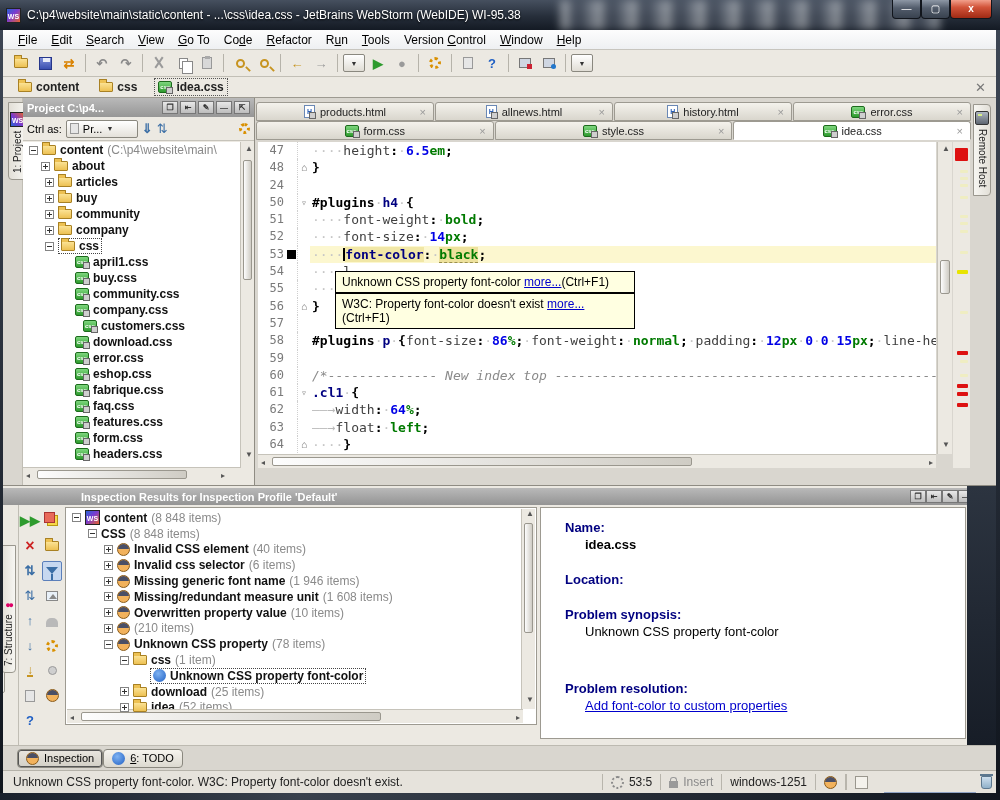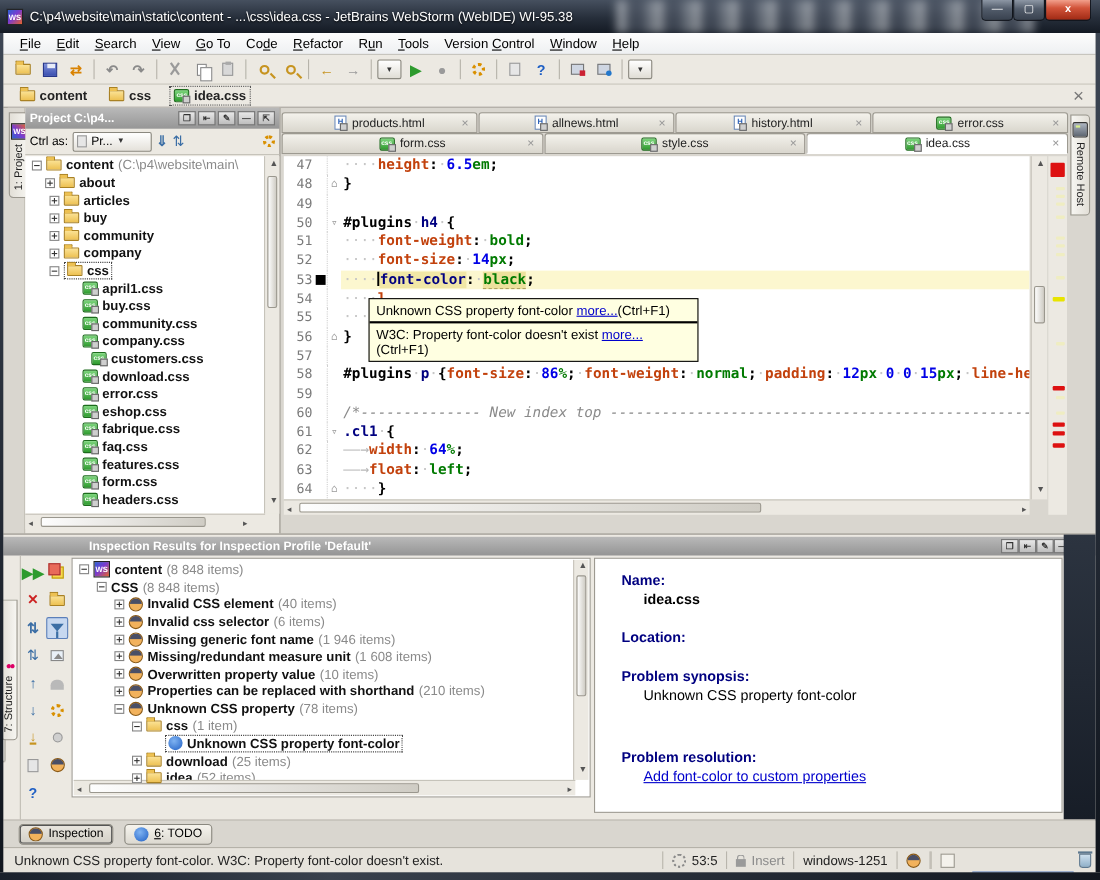--- a/index.html
+++ b/index.html
@@ -94,21 +94,21 @@
   .etab .x { position:absolute; right:7px; color:#999; font-size:11px; }
   .code-wrap { position:absolute; left:2px; top:44px; width:678px; height:312px; background:#fff; overflow:hidden;
     font-family:"DejaVu Sans Mono", monospace; font-size:13px; }
   .ln { display:flex; height:17.3px; line-height:17.3px; white-space:pre; }
   .ln .num { width:28px; text-align:right; color:#7a7a7a; font-size:12px; flex:none; padding-right:2px; }
   .ln .bm { width:11px; flex:none; position:relative; }
   .ln .bm .sq { position:absolute; left:1px; top:4px; width:9px; height:9px; background:#000; }
   .ln .fold { width:13px; flex:none; color:#9a9a9a; font-size:10px; text-align:center; border-left:1px dotted #cfcfcf; }
   .ln .txt { flex:1; padding-left:2px; overflow:hidden; }
   .ln.current .txt { background:#FCF7CF; }
-  .t-p{color:#c2410c;font-weight:bold} .t-n{color:#0000E6;font-weight:bold} .t-u{color:#007A00;font-weight:bold}
+  .t-p{color:#404040;font-weight:normal} .t-n{color:#0000E6;font-weight:bold} .t-u{color:#007A00;font-weight:bold}
   .t-k{color:#007A00;font-weight:bold} .t-s{color:#000;font-weight:bold} .t-e{color:#000080;font-weight:bold}
   .t-cl{color:#000080;font-weight:bold} .t-pu{color:#000;font-weight:bold} .t-cm{color:#8a8a8a;font-style:italic}
   .t-ws{color:#C6C6C6} .t-tab{color:#B8B8B8}
   .t-wp{color:#000080;font-weight:bold;background:#F1E7A6} .t-wv{color:#007A00;font-weight:bold;background:#EDE19C;border-bottom:1px dashed #9a8f4f}
   .caret{display:inline-block;width:0;border-left:2px solid #000;height:13px;vertical-align:-2px}
   .ed-hscroll { position:absolute; left:2px; top:356px; width:678px; height:14px; background:#ECE9E2; border-top:1px solid #c6c3ba; }
   .ed-vscroll { position:absolute; left:681px; top:44px; width:15px; height:312px; background:#ECE9E2; border-left:1px solid #c6c3ba; }
   .stripe { position:absolute; left:697px; top:44px; width:17px; height:326px; background:#ECE9E2; }
   .mark { position:absolute; right:2px; height:4px; border-radius:1px; }
   .tooltip { position:absolute; left:79px; top:173px; width:300px; background:#FFFFE1; border:1px solid #000; font-size:12px; z-index:9; }
@@ -132,21 +132,21 @@
   .it-vscroll { position:absolute; right:1px; top:1px; width:14px; height:200px; background:#ECE9E2; border-left:1px solid #c6c3ba; }
   .it-hscroll { position:absolute; left:1px; bottom:1px; width:456px; height:14px; background:#ECE9E2; border-top:1px solid #c6c3ba; }
   .details { position:absolute; left:537px; top:21px; width:426px; height:232px; background:#fff; border:1px solid #9d9a91; font-size:13px; padding:12px 0 0 24px; }
   .details .grp { margin-bottom:20px; }
   .details .dlabel { color:#000080; font-weight:bold; }
   .details .dval { padding-left:20px; padding-top:2px; color:#000; }
   .details a { color:#0000CC; }
   .darkstrip { position:absolute; left:964px; top:0; width:29px; height:260px; background:linear-gradient(180deg,#2c3440,#171d27); }
 
   
-  .twbar { position:absolute; left:3px; top:745px; width:993px; height:25px; background:#D9D6CF; display:flex; align-items:center; gap:10px; padding-left:14px; border-top:1px solid #bdbab1; }
+  .twbar { position:absolute; left:3px; top:745px; width:993px; height:25px; background:#D9D6CF; display:flex; align-items:center; padding-left:14px; border-top:1px solid #bdbab1; }
   .twbtn { height:19px; border:1px solid #8a887f; border-radius:4px; background:linear-gradient(180deg,#f6f4ee,#dcd9d0);
     display:flex; align-items:center; gap:5px; font-size:11px; padding:0 8px; }
   .twbtn.pressed { box-shadow:inset 0 0 0 1px #555; background:linear-gradient(180deg,#e9e6df,#d2cfc6); }
   .statusbar { position:absolute; left:3px; top:770px; width:993px; height:23px; background:#E6E3DC; border-top:1px solid #b5b2a9;
     display:flex; align-items:center; font-size:12px; color:#222; }
   .sb-cell { padding:0 8px; display:flex; align-items:center; gap:5px; height:100%; }
   .sb-sep { width:1px; height:16px; background:#b8b5ac; }
   .sb-msg { flex:1; padding-left:10px; }
   .hectic { width:13px; height:13px; border:2px dotted #8a8a8a; border-radius:50%; }
   .lock { width:9px; height:7px; background:#9a9a9a; position:relative; margin-top:4px; }
@@ -487,21 +487,21 @@
           </span>
           <span class="etab active">
             <span class="i i-css">css</span>
             <span>idea.css</span>
             <span class="x">×</span>
           </span>
         </div>
       <div class="code-wrap" id="codewrap">
           <div class="ln"><span class="num">47</span><span class="bm"></span><span class="fold"></span><span class="txt"><span class="t-ws">····</span><span class="t-p">height</span><span class="t-pu">:</span><span class="t-ws">·</span><span class="t-n">6.5</span><span class="t-u">em</span><span class="t-pu">;</span></span></div>
           <div class="ln"><span class="num">48</span><span class="bm"></span><span class="fold">⌂</span><span class="txt"><span class="t-pu">}</span></span></div>
-          <div class="ln"><span class="num">49</span><span class="bm"></span><span class="fold"></span><span class="txt"></span></div>
+          <div class="ln"><span class="num">24</span><span class="bm"></span><span class="fold"></span><span class="txt"></span></div>
           <div class="ln"><span class="num">50</span><span class="bm"></span><span class="fold">▿</span><span class="txt"><span class="t-s">#plugins</span><span class="t-ws">·</span><span class="t-e">h4</span><span class="t-ws">·</span><span class="t-pu">{</span></span></div>
           <div class="ln"><span class="num">51</span><span class="bm"></span><span class="fold"></span><span class="txt"><span class="t-ws">····</span><span class="t-p">font-weight</span><span class="t-pu">:</span><span class="t-ws">·</span><span class="t-k">bold</span><span class="t-pu">;</span></span></div>
           <div class="ln"><span class="num">52</span><span class="bm"></span><span class="fold"></span><span class="txt"><span class="t-ws">····</span><span class="t-p">font-size</span><span class="t-pu">:</span><span class="t-ws">·</span><span class="t-n">14</span><span class="t-u">px</span><span class="t-pu">;</span></span></div>
           <div class="ln current"><span class="num">53</span><span class="bm"><span class="sq"></span></span><span class="fold"></span><span class="txt"><span class="t-ws">····</span><span class="caret"></span><span class="t-wp">font-color</span><span class="t-pu">:</span><span class="t-ws">·</span><span class="t-wv">black</span><span class="t-pu">;</span></span></div>
           <div class="ln"><span class="num">54</span><span class="bm"></span><span class="fold"></span><span class="txt"><span class="t-ws">····</span><span class="t-p">l</span></span></div>
           <div class="ln"><span class="num">55</span><span class="bm"></span><span class="fold"></span><span class="txt"><span class="t-ws">····</span><span class="t-p">m</span></span></div>
           <div class="ln"><span class="num">56</span><span class="bm"></span><span class="fold">⌂</span><span class="txt"><span class="t-pu">}</span></span></div>
           <div class="ln"><span class="num">57</span><span class="bm"></span><span class="fold"></span><span class="txt"></span></div>
           <div class="ln"><span class="num">58</span><span class="bm"></span><span class="fold"></span><span class="txt"><span class="t-s">#plugins</span><span class="t-ws">·</span><span class="t-e">p</span><span class="t-ws">·</span><span class="t-pu">{</span><span class="t-p">font-size</span><span class="t-pu">:</span><span class="t-ws">·</span><span class="t-n">86</span><span class="t-u">%</span><span class="t-pu">;</span><span class="t-ws">·</span><span class="t-p">font-weight</span><span class="t-pu">:</span><span class="t-ws">·</span><span class="t-k">normal</span><span class="t-pu">;</span><span class="t-ws">·</span><span class="t-p">padding</span><span class="t-pu">:</span><span class="t-ws">·</span><span class="t-n">12</span><span class="t-u">px</span><span class="t-ws">·</span><span class="t-n">0</span><span class="t-ws">·</span><span class="t-n">0</span><span class="t-ws">·</span><span class="t-n">15</span><span class="t-u">px</span><span class="t-pu">;</span><span class="t-ws">·</span><span class="t-p">line-height</span></span></div>
           <div class="ln"><span class="num">59</span><span class="bm"></span><span class="fold"></span><span class="txt"></span></div>
@@ -670,21 +670,20 @@
         </div>
         <div class="trow" style="padding-left: 38px;">
           <span class="i-exp plus"></span>
           <span class="i i-insp"></span>
           <span class="lbl">Overwritten property value</span>
           <span class="sfx"> (10 items)</span>
         </div>
         <div class="trow" style="padding-left: 38px;">
           <span class="i-exp plus"></span>
           <span class="i i-insp"></span>
-          <span class="lbl">Properties can be replaced with shorthand</span>
           <span class="sfx"> (210 items)</span>
         </div>
         <div class="trow" style="padding-left: 38px;">
           <span class="i-exp minus"></span>
           <span class="i i-insp"></span>
           <span class="lbl">Unknown CSS property</span>
           <span class="sfx"> (78 items)</span>
         </div>
         <div class="trow" style="padding-left: 54px;">
           <span class="i-exp minus"></span>

